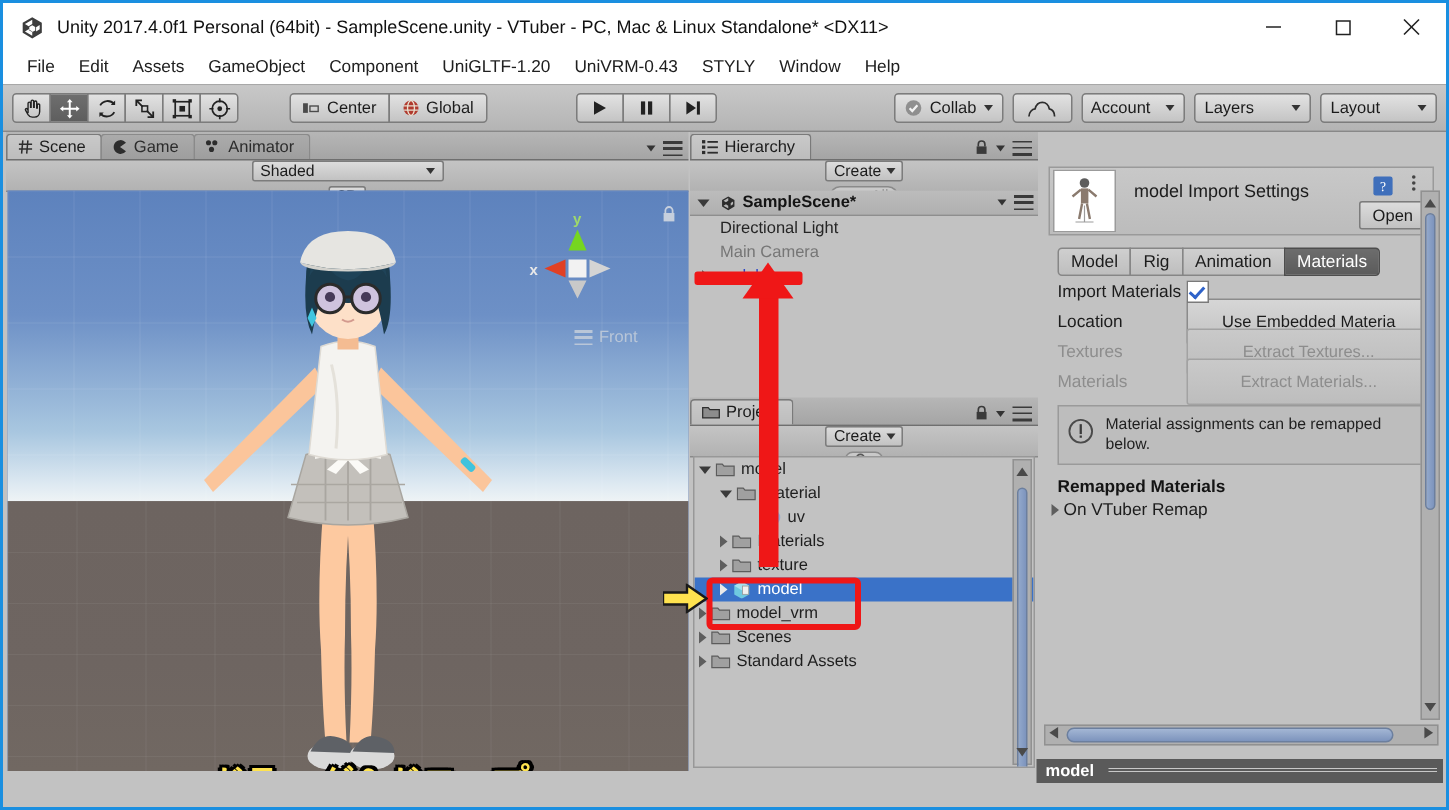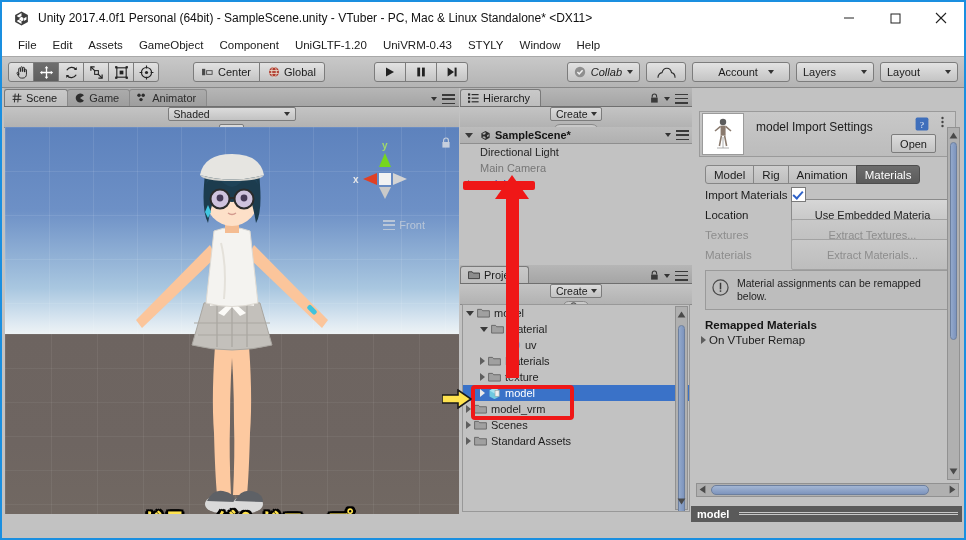--- a/index.html
+++ b/index.html
@@ -129,21 +129,21 @@
   .arrowbtn{position:absolute;left:1px;right:1px;height:13px;display:flex;align-items:center;justify-content:center;}
 
   
   #insp-panel{left:689px;top:0;right:0;bottom:0;}
   .insp-body{top:19px;background:#c2c2c2;}
   .insp-head{margin:4px 6px 0 6px;background:linear-gradient(#c8c8c8,#bcbcbc);border:1px solid #9a9a9a;
              height:44px;display:flex;align-items:flex-start;position:relative;}
   .thumb{width:40px;height:40px;background:#fff;border:1px solid #9b9b9b;margin:1px 0 0 2px;
          display:flex;align-items:center;justify-content:center;}
   .insp-title{font-size:12px;color:#1b1b1b;margin:8px 0 0 12px;}
-  .openbtn{position:absolute;right:19px;top:22px;height:17px;display:flex;align-items:center;padding:0 8px;
+  .openbtn{position:absolute;right:4px;top:22px;height:17px;display:flex;align-items:center;padding:0 8px;
            background:linear-gradient(#dcdcdc,#c2c2c2);border:1px solid #7c7c7c;border-radius:2px;font-size:11px;color:#1b1b1b;}
   .tabs{display:flex;margin:8px 6px 0 12px;}
   .itab{height:19px;flex:0 0 auto;display:flex;align-items:center;justify-content:center;padding:0 8px;
         background:linear-gradient(#cfcfcf,#bebebe);border:1px solid #868686;margin-left:-1px;
         font-size:11.5px;color:#1c1c1c;box-sizing:border-box;}
   .itab:first-child{margin-left:0;border-radius:3px 0 0 3px;}
   .itab:last-child{border-radius:0 3px 3px 0;}
   .itab.on{background:linear-gradient(#6d6d6d,#5b5b5b);color:#fff;border-color:#4d4d4d;}
   .frow{display:flex;align-items:center;height:19px;margin:1px 8px 0 12px;font-size:11.5px;color:#1c1c1c;}
   .frow .lab{width:86px;}
@@ -304,34 +304,34 @@
       </div>
       <div class="tbtn rlast" style="min-width:32px;">
         <svg width="12" height="12" viewBox="0 0 12 12">
             <path d="M1.6 1.6l6.4 4.4-6.4 4.4z" fill="#222"></path>
             <rect x="8.6" y="1.6" width="2" height="8.8" fill="#222"></rect>
           </svg>
       </div>
     </div>
 
     <div class="rightwrap">
-      <div class="dropbtn" style="gap:5px;font-style:italic;">
+      <div class="dropbtn" style="gap:5px;">
         <svg width="12" height="12" viewBox="0 0 12 12">
             <circle cx="6" cy="6" r="5.2" fill="#8f8f8f"></circle>
             <path d="M3.4 6.1l1.8 1.9 3.4-3.8" fill="none" stroke="#f2f2f2" stroke-width="1.5"></path>
           </svg>
         <span class="lbl">Collab</span>
         <span class="caret"></span>
       </div>
       <div class="cloudbtn">
         <svg width="19" height="13" viewBox="0 0 20 13">
             <path d="M1 12c0-3 2.2-5.2 4.3-5.4C6 3.8 8 2 10.4 2s4.4 1.9 4.9 4.6C17.2 7 19 8.9 19 12" fill="none" stroke="#2d2d2d" stroke-width="1.2"></path>
           </svg>
       </div>
-      <div class="dropbtn" style="width:98px;justify-content:center;padding-left:16px;">
+      <div class="dropbtn" style="width:69px;justify-content:flex-end;padding-left:16px;">
         <span class="lbl">Account</span>
         <span class="caret"></span>
       </div>
       <div class="dropbtn" style="width:78px;justify-content:space-between;">
         <span class="lbl">Layers</span>
         <span class="caret"></span>
       </div>
       <div class="dropbtn" style="width:78px;justify-content:space-between;">
         <span class="lbl">Layout</span>
         <span class="caret"></span>

